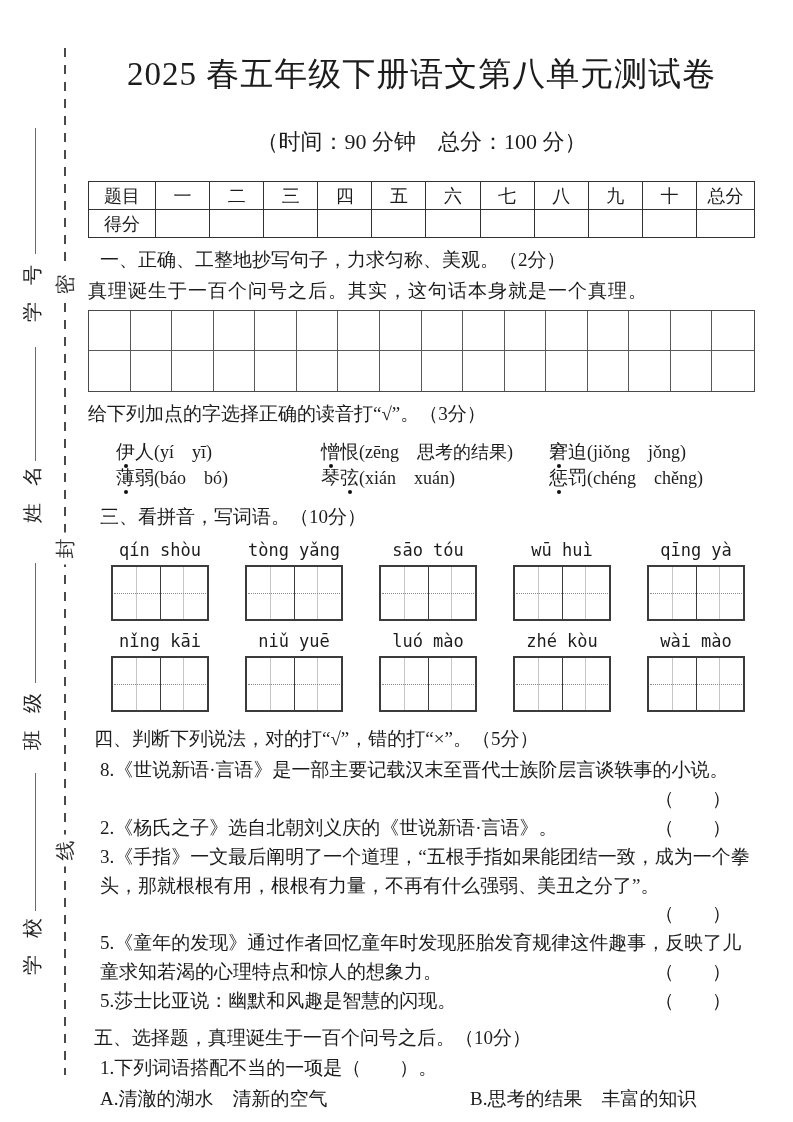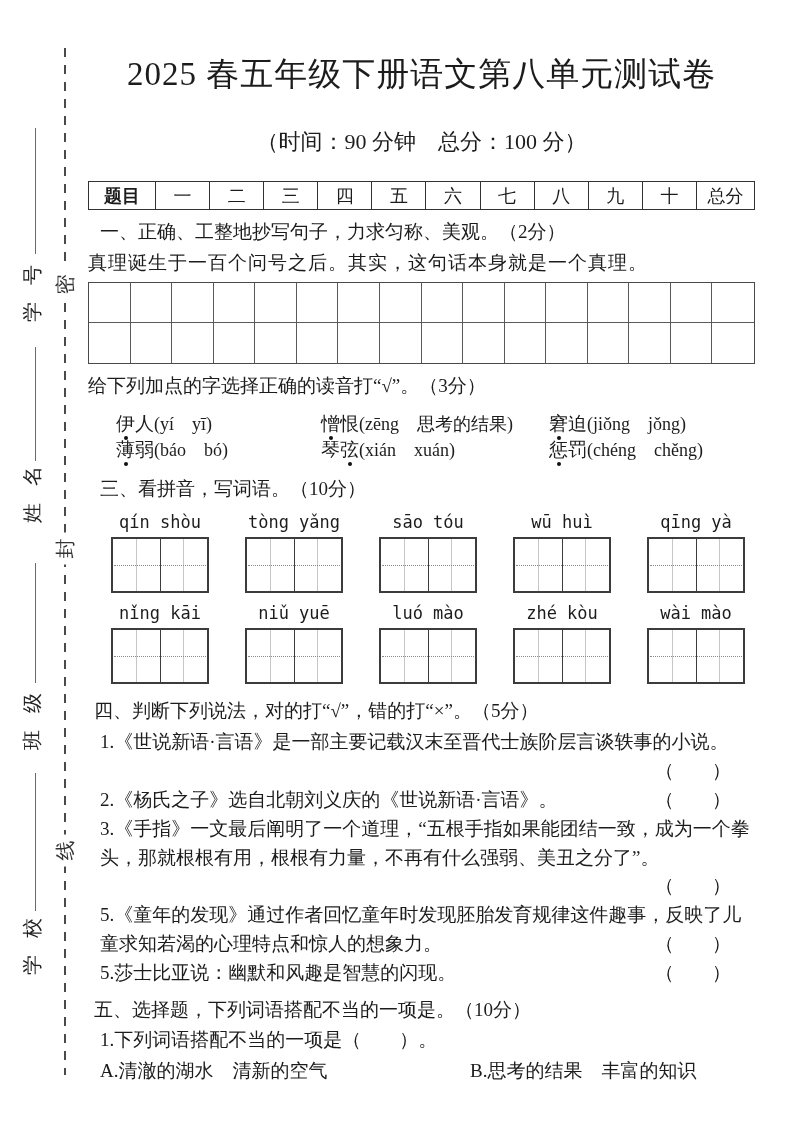--- a/index.html
+++ b/index.html
@@ -15,21 +15,21 @@
   .seal-char { position:absolute; left:49px; width:32px; text-align:center; font-size:20px;
     transform:rotate(-90deg); background:#fff; padding:5px 0; color:#333; z-index:2; }
 
   
   .content { position:absolute; left:88px; top:0; width:667px; }
   .page-title { margin-top:52px; text-align:center; font-size:33px; letter-spacing:1px; }
   .page-subtitle { margin-top:30px; text-align:center; font-size:22px; }
 
   table.score { margin-top:24px; width:100%; border-collapse:collapse; font-size:18px; }
   table.score td { border:1px solid #333; height:28px; text-align:center; vertical-align:middle; }
-  table.score td.first { width:67px;font-weight:bold; }
+  table.score td.first { width:67px; }
   table.score td.last { width:58px; }
 
   .sec-heading { font-size:19px; margin-top:9px; padding-left:12px; }
   .sec-heading.noindent { padding-left:0; }
   .copy-sentence { font-size:19px; margin-top:5px; letter-spacing:1px; }
 
   .copy-grid { margin-top:6px; display:grid; grid-template-columns:repeat(16,1fr);
     grid-auto-rows:40px; border:1.5px solid #4a4a4a; }
   .copy-grid .cell { border-right:1px solid #5a5a5a; border-bottom:1px solid #5a5a5a; }
   .copy-grid .cell:nth-child(16n) { border-right:none; }
@@ -95,20 +95,34 @@
       <td>三</td>
       <td>四</td>
       <td>五</td>
       <td>六</td>
       <td>七</td>
       <td>八</td>
       <td>九</td>
       <td>十</td>
       <td class="last">总分</td>
     </tr>
+    <tr>
+      <td class="first">得分</td>
+      <td></td>
+          <td></td>
+      <td></td>
+          <td></td>
+      <td></td>
+          <td></td>
+      <td></td>
+          <td></td>
+      <td></td>
+          <td></td>
+      <td class="last"></td>
+    </tr>
   </tbody>
     </table>
 
   <div class="sec-heading">一、正确、工整地抄写句子，力求匀称、美观。（2分）</div>
   <div class="copy-sentence">真理诞生于一百个问号之后。其实，这句话本身就是一个真理。</div>
 
   <div class="copy-grid">
     <div class="cell"></div>
       <div class="cell"></div>
       <div class="cell"></div>
@@ -246,39 +260,39 @@
           <span></span>
           <span></span>
           <span></span>
           <span></span>
         </div>
       </div>
   </div>
 
   <div class="sec-heading" style="margin-top:14px; padding-left:6px;">四、判断下列说法，对的打“√”，错的打“×”。（5分）</div>
   <div class="j-list">
-    <div class="j-item">1.《世说新语·言语》是一部主要记载汉末至晋代士族阶层言谈轶事的小说。</div>
+    <div class="j-item">8.《世说新语·言语》是一部主要记载汉末至晋代士族阶层言谈轶事的小说。</div>
     <div class="bracket-line">（　　）</div>
     <div class="j-item flexline">
       <span>2.《杨氏之子》选自北朝刘义庆的《世说新语·言语》。</span>
       <span>（　　）</span>
     </div>
     <div class="j-item">3.《手指》一文最后阐明了一个道理，“五根手指如果能团结一致，成为一个拳头，那就根根有用，根根有力量，不再有什么强弱、美丑之分了”。</div>
     <div class="bracket-line">（　　）</div>
     <div class="j-item rel">
       <span>5.《童年的发现》通过作者回忆童年时发现胚胎发育规律这件趣事，反映了儿童求知若渴的心理特点和惊人的想象力。</span>
       <span class="bracket-abs">（　　）</span>
     </div>
     <div class="j-item flexline">
       <span>5.莎士比亚说：幽默和风趣是智慧的闪现。</span>
       <span>（　　）</span>
     </div>
   </div>
 
-  <div class="sec-heading" style="padding-left:6px;">五、选择题，下列词语搭配不当的一项是。（10分）</div>
+  <div class="sec-heading" style="padding-left:6px;">五、选择题，真理诞生于一百个问号之后。（10分）</div>
   <div class="mc-q">1.下列词语搭配不当的一项是（　　）。</div>
   <div class="mc-options">
     <span>A.清澈的湖水　清新的空气</span>
     <span>B.思考的结果　丰富的知识</span>
 
   </div>
 
 </div>
 
 </body></html>

